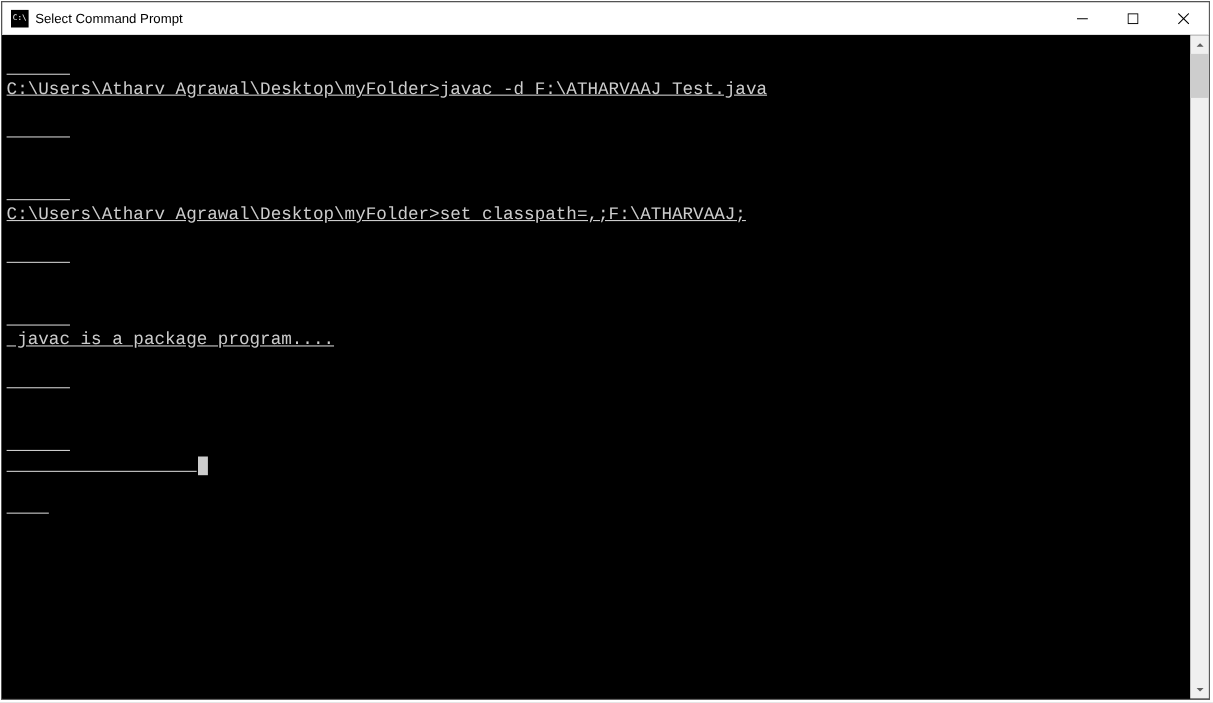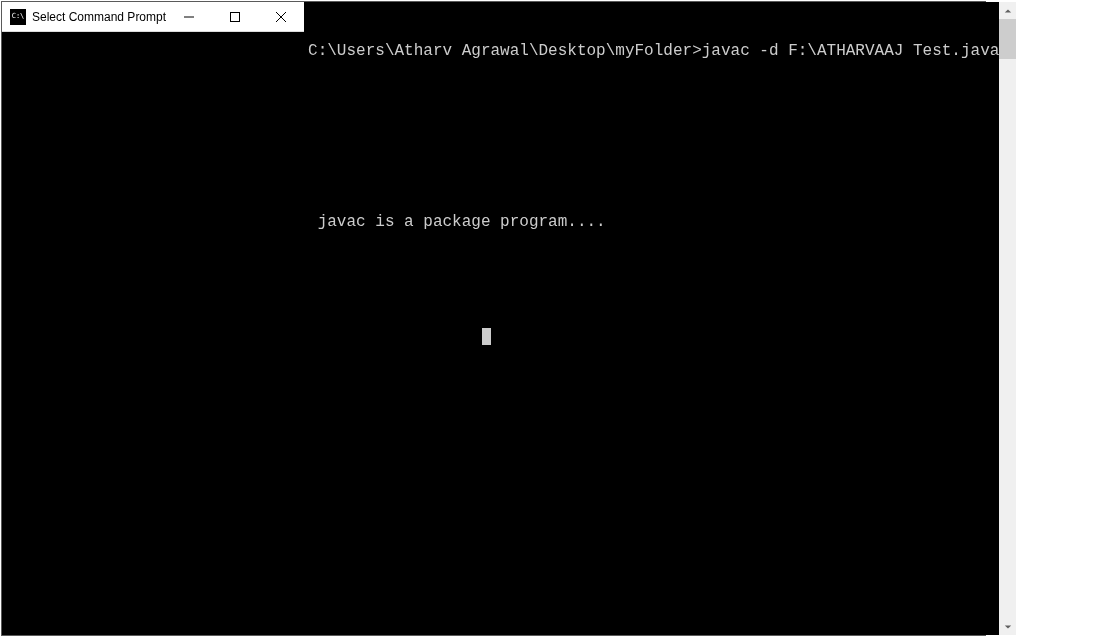--- a/index.html
+++ b/index.html
@@ -4,27 +4,27 @@
   <style>
     * { margin: 0; padding: 0; box-sizing: border-box; }
     body {
       width: 1103px;
       height: 639px;
       background: #fff;
       font-family: "Segoe UI", Tahoma, sans-serif;
       overflow: hidden;
     }
     .window {
-      width: 985px;
+      width: 1099px;
       height: 635px;
       margin: 1px;
       border: 1px solid #5a5a5a;
       background: #000;
       display: flex;
-      flex-direction: row;
+      flex-direction: column;
     }
     .titlebar {
       height: 30px;
       background: #fff;
       display: flex;
       align-items: center;
       font-size: 12px;
       color: #000;
       border-bottom: 1px solid #dcdcdc;
       flex-shrink: 0;
@@ -69,20 +69,21 @@
       flex: 1;
       background: #000;
       color: #ccc;
       font-family: Consolas, "Courier New", monospace;
       font-size: 16px;
       line-height: 19px;
       padding: 2px 0 0 4px;
       white-space: pre;
       overflow: hidden;
       letter-spacing: 0px;
+      text-decoration: underline;
     }
     .terminal-line { min-height: 19px; }
     .cursor {
       display: inline-block;
       width: 9px;
       height: 17px;
       background: #ccc;
       vertical-align: text-bottom;
       margin-left: 1px;
     }
@@ -141,20 +142,21 @@
           </svg>
       </div>
     </div>
   </div>
 
   <div class="content-area">
 
     <div class="terminal">
       <div class="terminal-line">C:\Users\Atharv Agrawal\Desktop\myFolder&gt;javac -d F:\ATHARVAAJ Test.java</div>
       <div class="terminal-line"></div>
+      <div class="terminal-line">C:\Users\Atharv Agrawal\Desktop\myFolder&gt;set classpath=,;F:\ATHARVAAJ;</div>
       <div class="terminal-line"></div>
       <div class="terminal-line"> javac is a package program....</div>
       <div class="terminal-line"></div>
       <div class="terminal-line"><span>                  </span><span class="cursor"></span></div>
     </div>
 
     <div class="scrollbar">
       <div class="scroll-arrow up">
         <svg viewBox="0 0 10 10">
             <path d="M1 7 L5 3 L9 7"></path>

